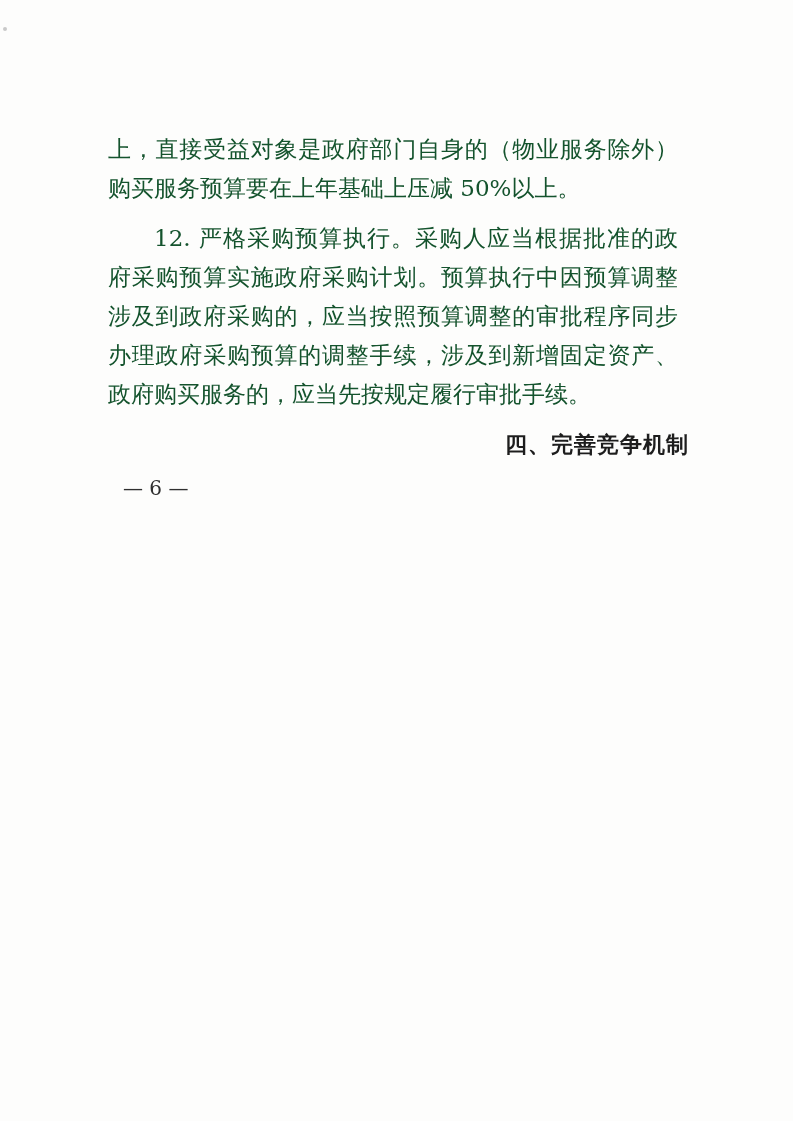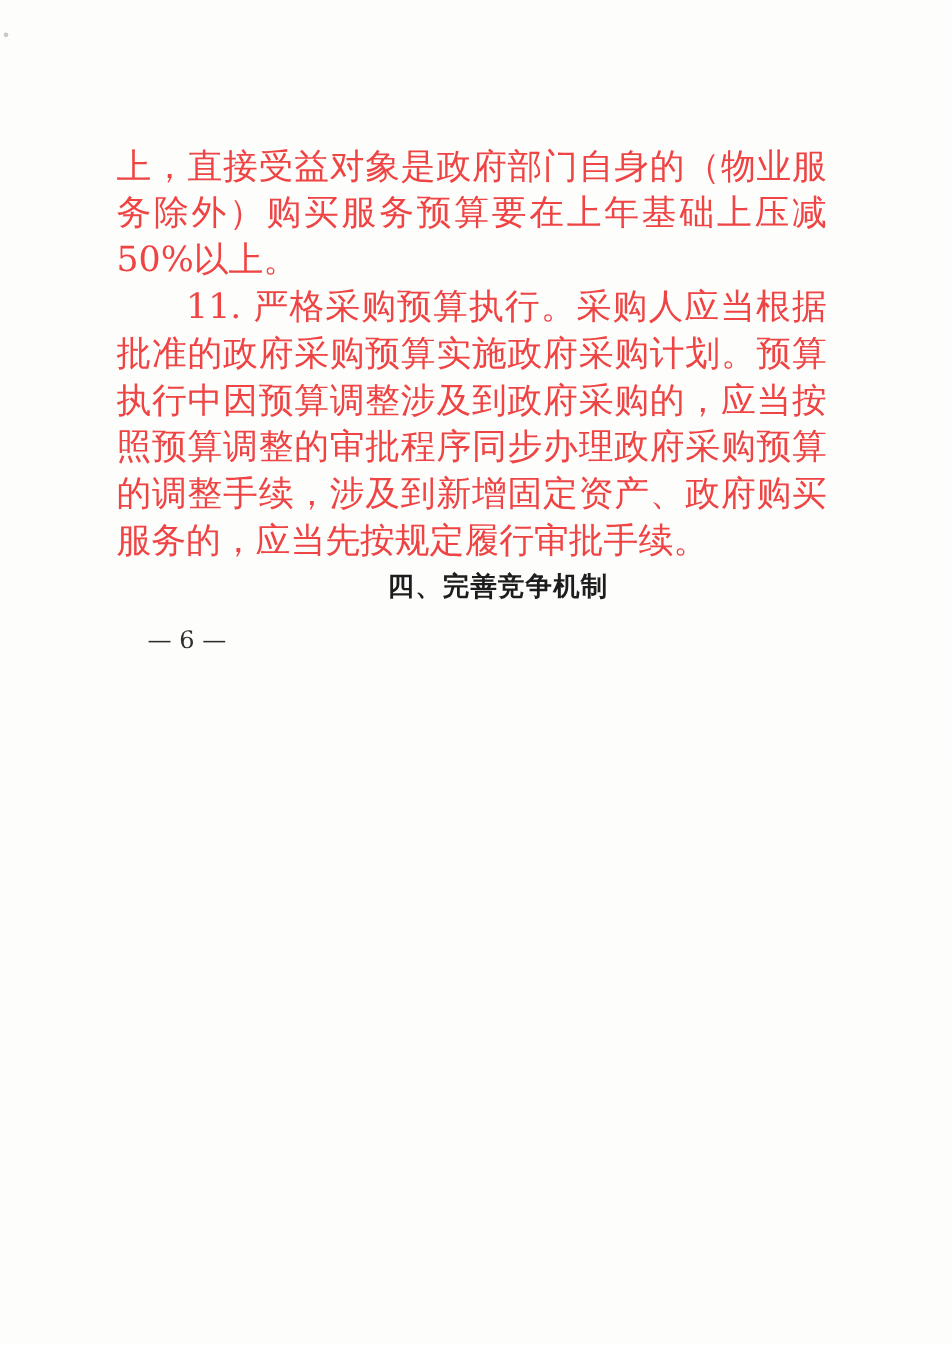--- a/index.html
+++ b/index.html
@@ -10,39 +10,39 @@
     background: #fdfdfc;
     overflow: hidden;
   }
   .textblock {
     position: absolute;
     left: 97px;
     top: 119px;
     width: 592px;
   }
   .para {
-    margin: 0;
+    margin: 11px;
     font-family: "DejaVu Serif", "Liberation Serif", serif;
-    font-size: 29px;
+    font-size: 23px;
     line-height: 39px;
-    color: #ef4444;
+    color: #14532d;
     text-align: justify;
     text-justify: inter-ideograph;
     word-break: normal;
   }
   .para.indent { text-indent: 2em; }
   .heading {
     margin: 0;
     font-family: "DejaVu Sans", "Liberation Sans", sans-serif;
     font-weight: 700;
     font-size: 22px;
     line-height: 39px;
     color: #1d1d1d;
     text-indent: 2em;
-    text-align: center;
+    text-align: right;
     letter-spacing: 1px;
   }
   .page-number {
     margin-top: 11px;
     padding-left: 26px;
     font-family: "DejaVu Serif", "Liberation Serif", serif;
     font-size: 20px;
     line-height: 26px;
     color: #2f2f2f;
   }
@@ -56,17 +56,17 @@
     background: #c9c9c9;
   }
 </style>
 </head>
 <body>
 
 <div class="page">
   <div class="speck"></div>
   <div class="textblock">
     <p class="para">上，直接受益对象是政府部门自身的（物业服务除外）购买服务预算要在上年基础上压减 50%以上。</p>
-    <p class="para indent">11. 严格采购预算执行。采购人应当根据批准的政府采购预算实施政府采购计划。预算执行中因预算调整涉及到政府采购的，应当按照预算调整的审批程序同步办理政府采购预算的调整手续，涉及到新增固定资产、政府购买服务的，应当先按规定履行审批手续。</p>
+    <p class="para indent">12. 严格采购预算执行。采购人应当根据批准的政府采购预算实施政府采购计划。预算执行中因预算调整涉及到政府采购的，应当按照预算调整的审批程序同步办理政府采购预算的调整手续，涉及到新增固定资产、政府购买服务的，应当先按规定履行审批手续。</p>
     <p class="heading">四、完善竞争机制</p>
     <div class="page-number">— 6 —</div>
   </div>
 </div>
 
 </body></html>

